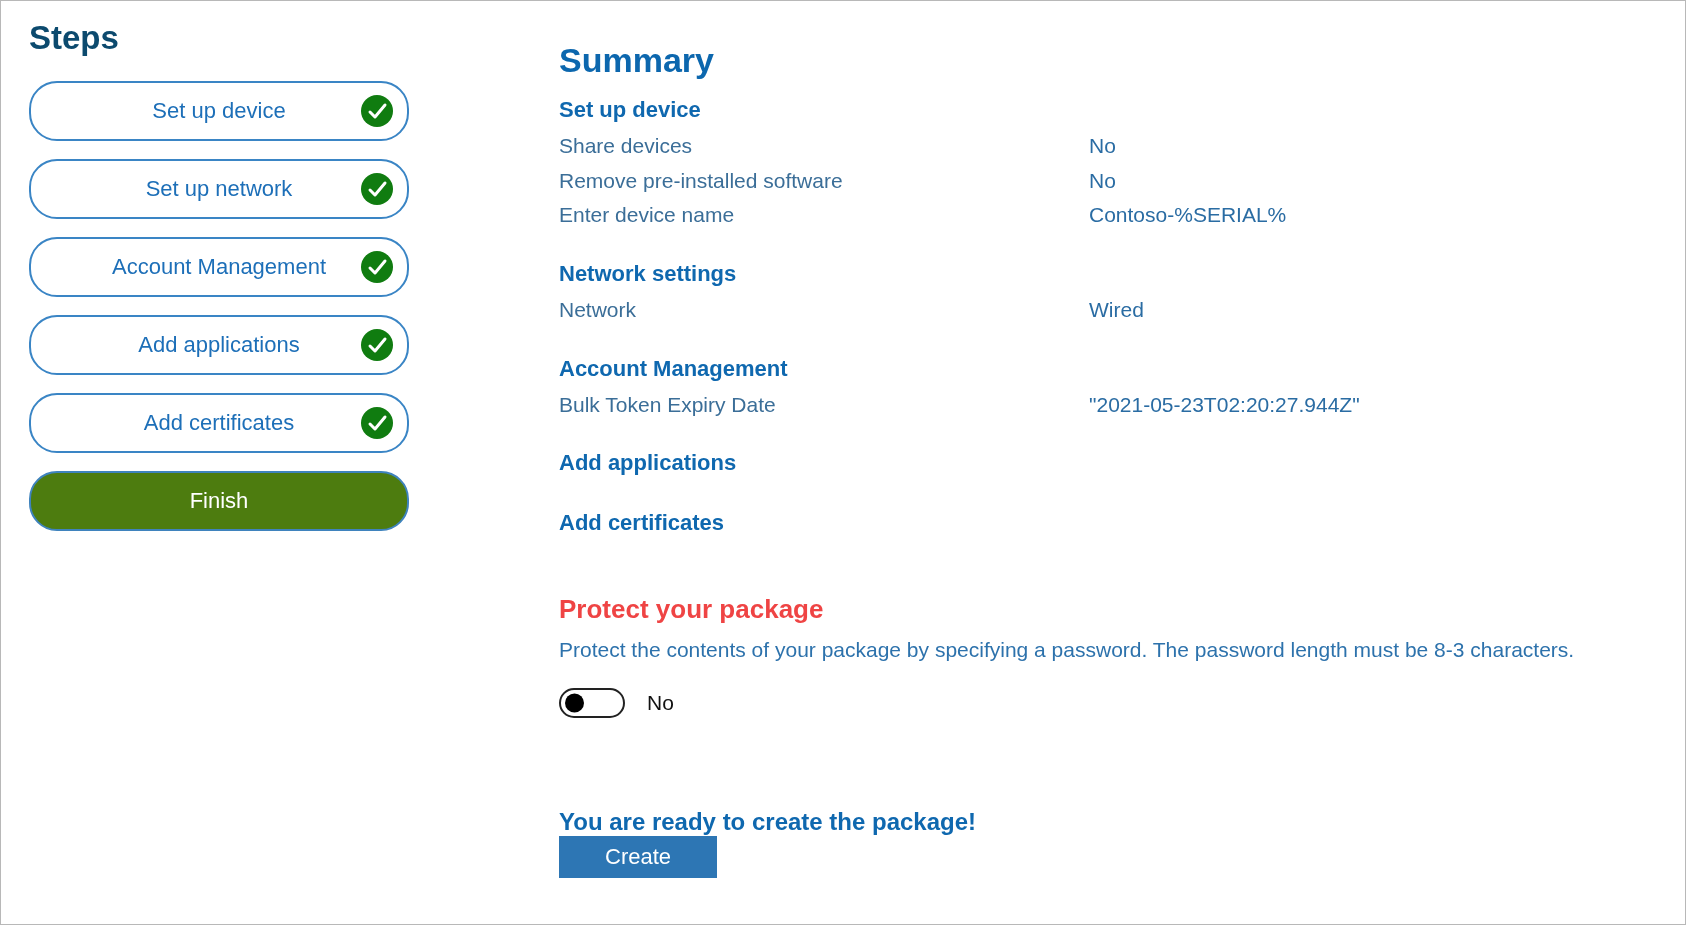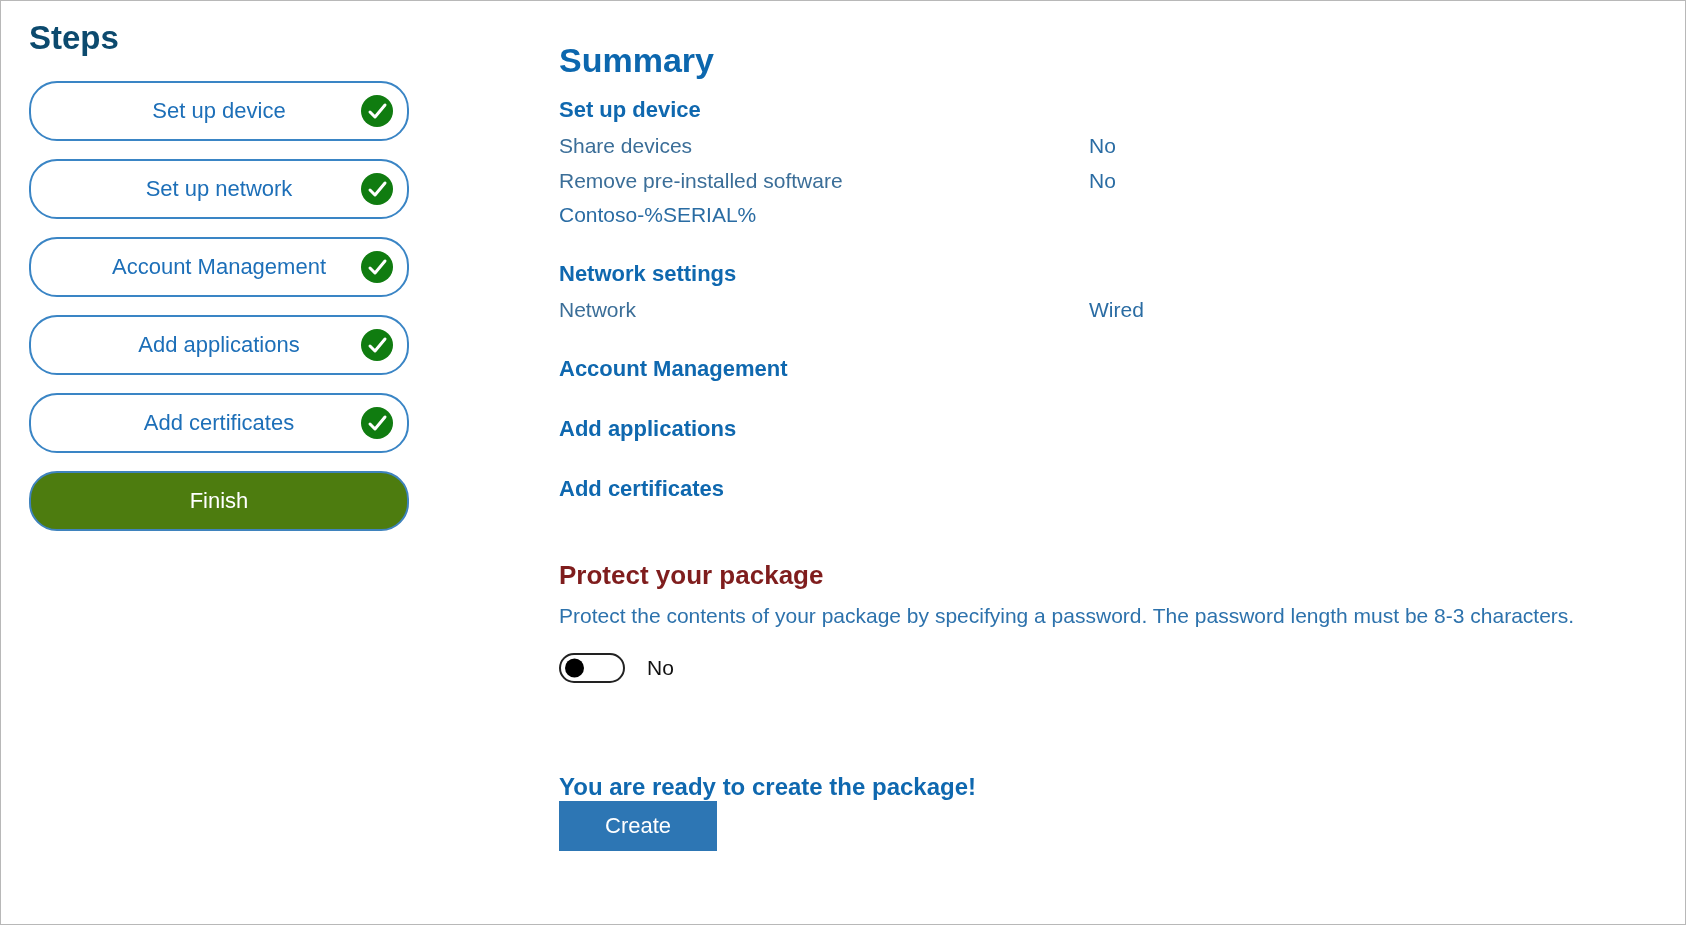--- a/index.html
+++ b/index.html
@@ -79,21 +79,21 @@
       font-size: 21px;
       color: #265e8b;
       line-height: 1.65;
     }
     .kv-row .k { width: 530px; color: #3b6e98; font-weight: 400; }
     .kv-row .v { color: #2a6ca3; }
 
     .section-gap { height: 12px; }
 
     .protect-heading {
-      color: #7f1d1d;
+      color: #ef4444;
       font-size: 26px;
       font-weight: 600;
       margin-top: 58px;
       margin-bottom: 10px;
     }
     .protect-blurb {
       color: #2d72ac;
       font-size: 21px;
       line-height: 1.45;
     }
@@ -130,21 +130,21 @@
       font-weight: 600;
       margin-top: 90px;
     }
 
     .create-btn {
       background: #2d76b4;
       color: #fff;
       border: none;
       font-size: 22px;
       padding: 0 46px;
-      height: 50px;
+      height: 42px;
       cursor: pointer;
       font-family: inherit;
     }
   </style>
 </head>
 <body>
 
 <div class="left-col">
   <div class="steps-title">Steps</div>
 
@@ -210,32 +210,37 @@
   <div class="section-head">Set up device</div>
   <div class="kv-row">
     <span class="k">Share devices</span>
     <span class="v">No</span>
   </div>
   <div class="kv-row">
     <span class="k">Remove pre-installed software</span>
     <span class="v">No</span>
   </div>
   <div class="kv-row">
+    <span class="k">Enter device name</span>
     <span class="v">Contoso-%SERIAL%</span>
   </div>
 
   <div class="section-gap"></div>
   <div class="section-head">Network settings</div>
   <div class="kv-row">
     <span class="k">Network</span>
     <span class="v">Wired</span>
   </div>
 
   <div class="section-gap"></div>
   <div class="section-head">Account Management</div>
+  <div class="kv-row">
+    <span class="k">Bulk Token Expiry Date</span>
+    <span class="v">"2021-05-23T02:20:27.944Z"</span>
+  </div>
 
   <div class="section-gap"></div>
   <div class="section-head">Add applications</div>
 
   <div class="section-gap"></div>
   <div class="section-head">Add certificates</div>
 
   
   <div class="protect-heading">Protect your package</div>
   <div class="protect-blurb">Protect the contents of your package by specifying a password. The password length must be 8-3 characters.</div>

